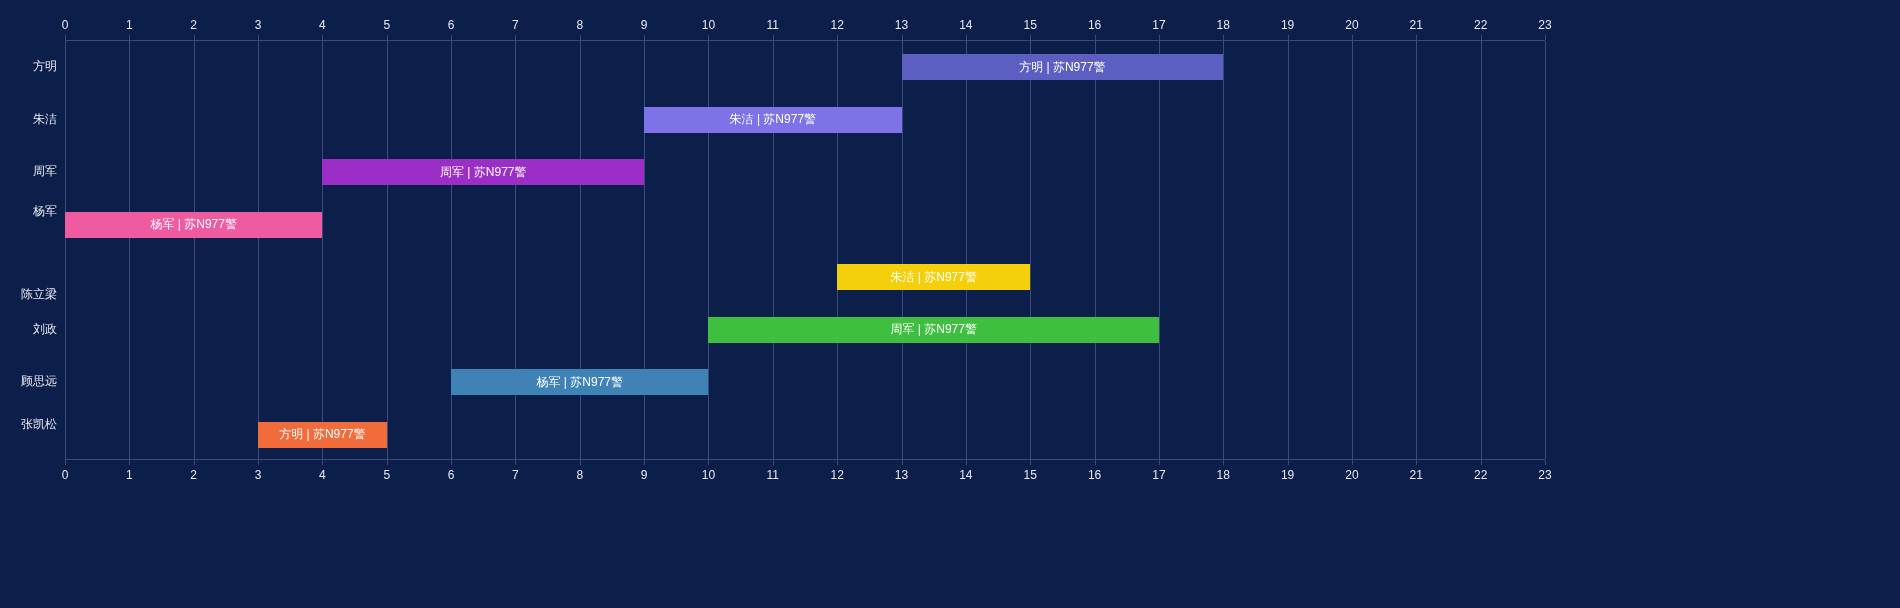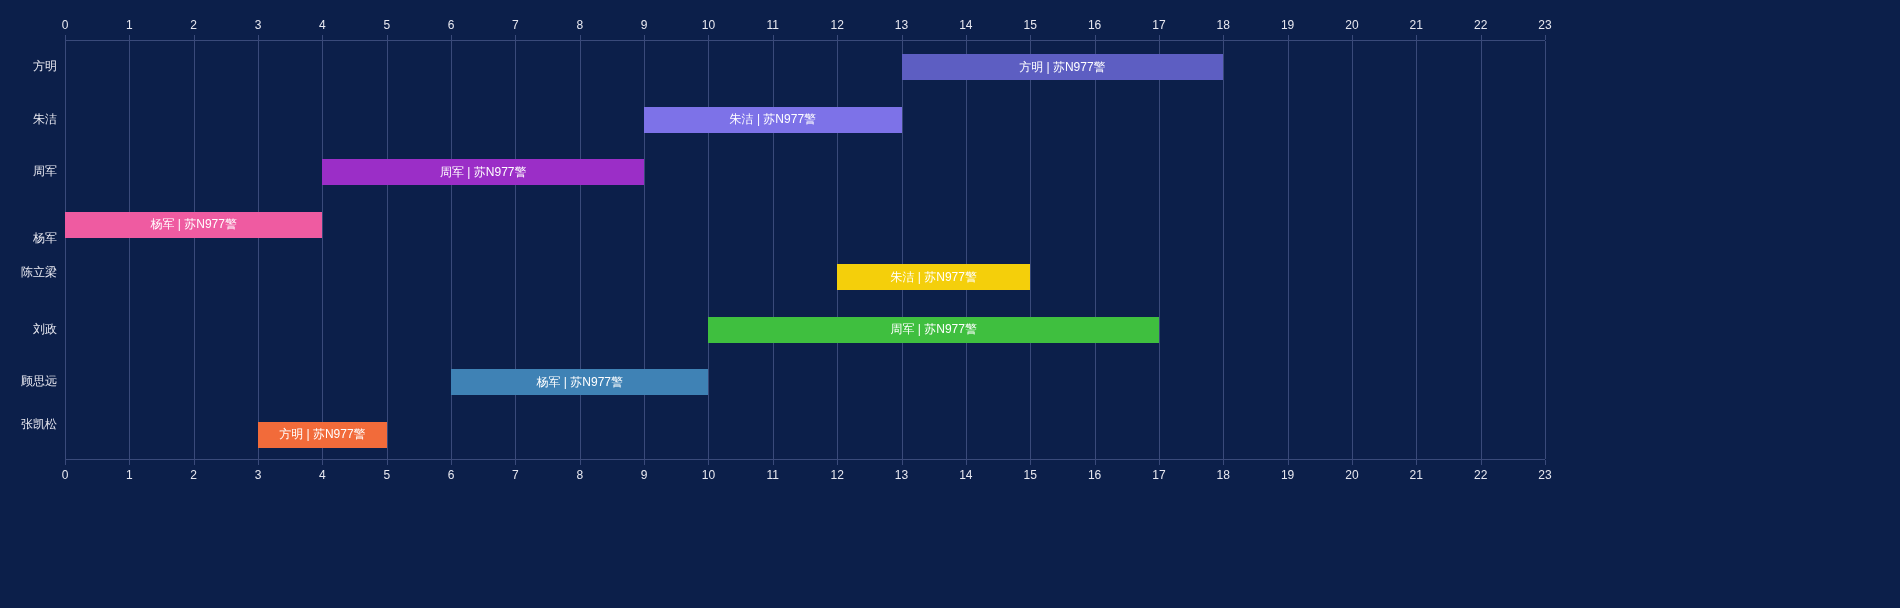--- a/index.html
+++ b/index.html
@@ -111,22 +111,22 @@
       <div class="x-tick-top" style="left: 1222.61px;">19</div>
       <div class="x-tick-top" style="left: 1286.96px;">20</div>
       <div class="x-tick-top" style="left: 1351.3px;">21</div>
       <div class="x-tick-top" style="left: 1415.65px;">22</div>
       <div class="x-tick-top" style="left: 1480px;">23</div>
     </div>
   <div class="y-axis-labels" id="y-axis">
       <div class="y-label" style="top: 66.25px;">方明</div>
       <div class="y-label" style="top: 118.75px;">朱洁</div>
       <div class="y-label" style="top: 171.25px;">周军</div>
-      <div class="y-label" style="top: 238px; margin-left: 44px;">杨军</div>
-      <div class="y-label" style="top: 272px;">陈立梁</div>
+      <div class="y-label" style="top: 211px; margin-left: 44px;">杨军</div>
+      <div class="y-label" style="top: 294px;">陈立梁</div>
       <div class="y-label" style="top: 328.75px;">刘政</div>
       <div class="y-label" style="top: 381.25px;">顾思远</div>
       <div class="y-label" style="top: 424px;">张凯松</div>
     </div>
   <div class="plot-area" id="plot">
       <div class="grid-line-v" style="left: 0px;"></div>
       <div class="grid-line-v" style="left: 64.3478px;"></div>
       <div class="grid-line-v" style="left: 128.696px;"></div>
       <div class="grid-line-v" style="left: 193.043px;"></div>
       <div class="grid-line-v" style="left: 257.391px;"></div>

